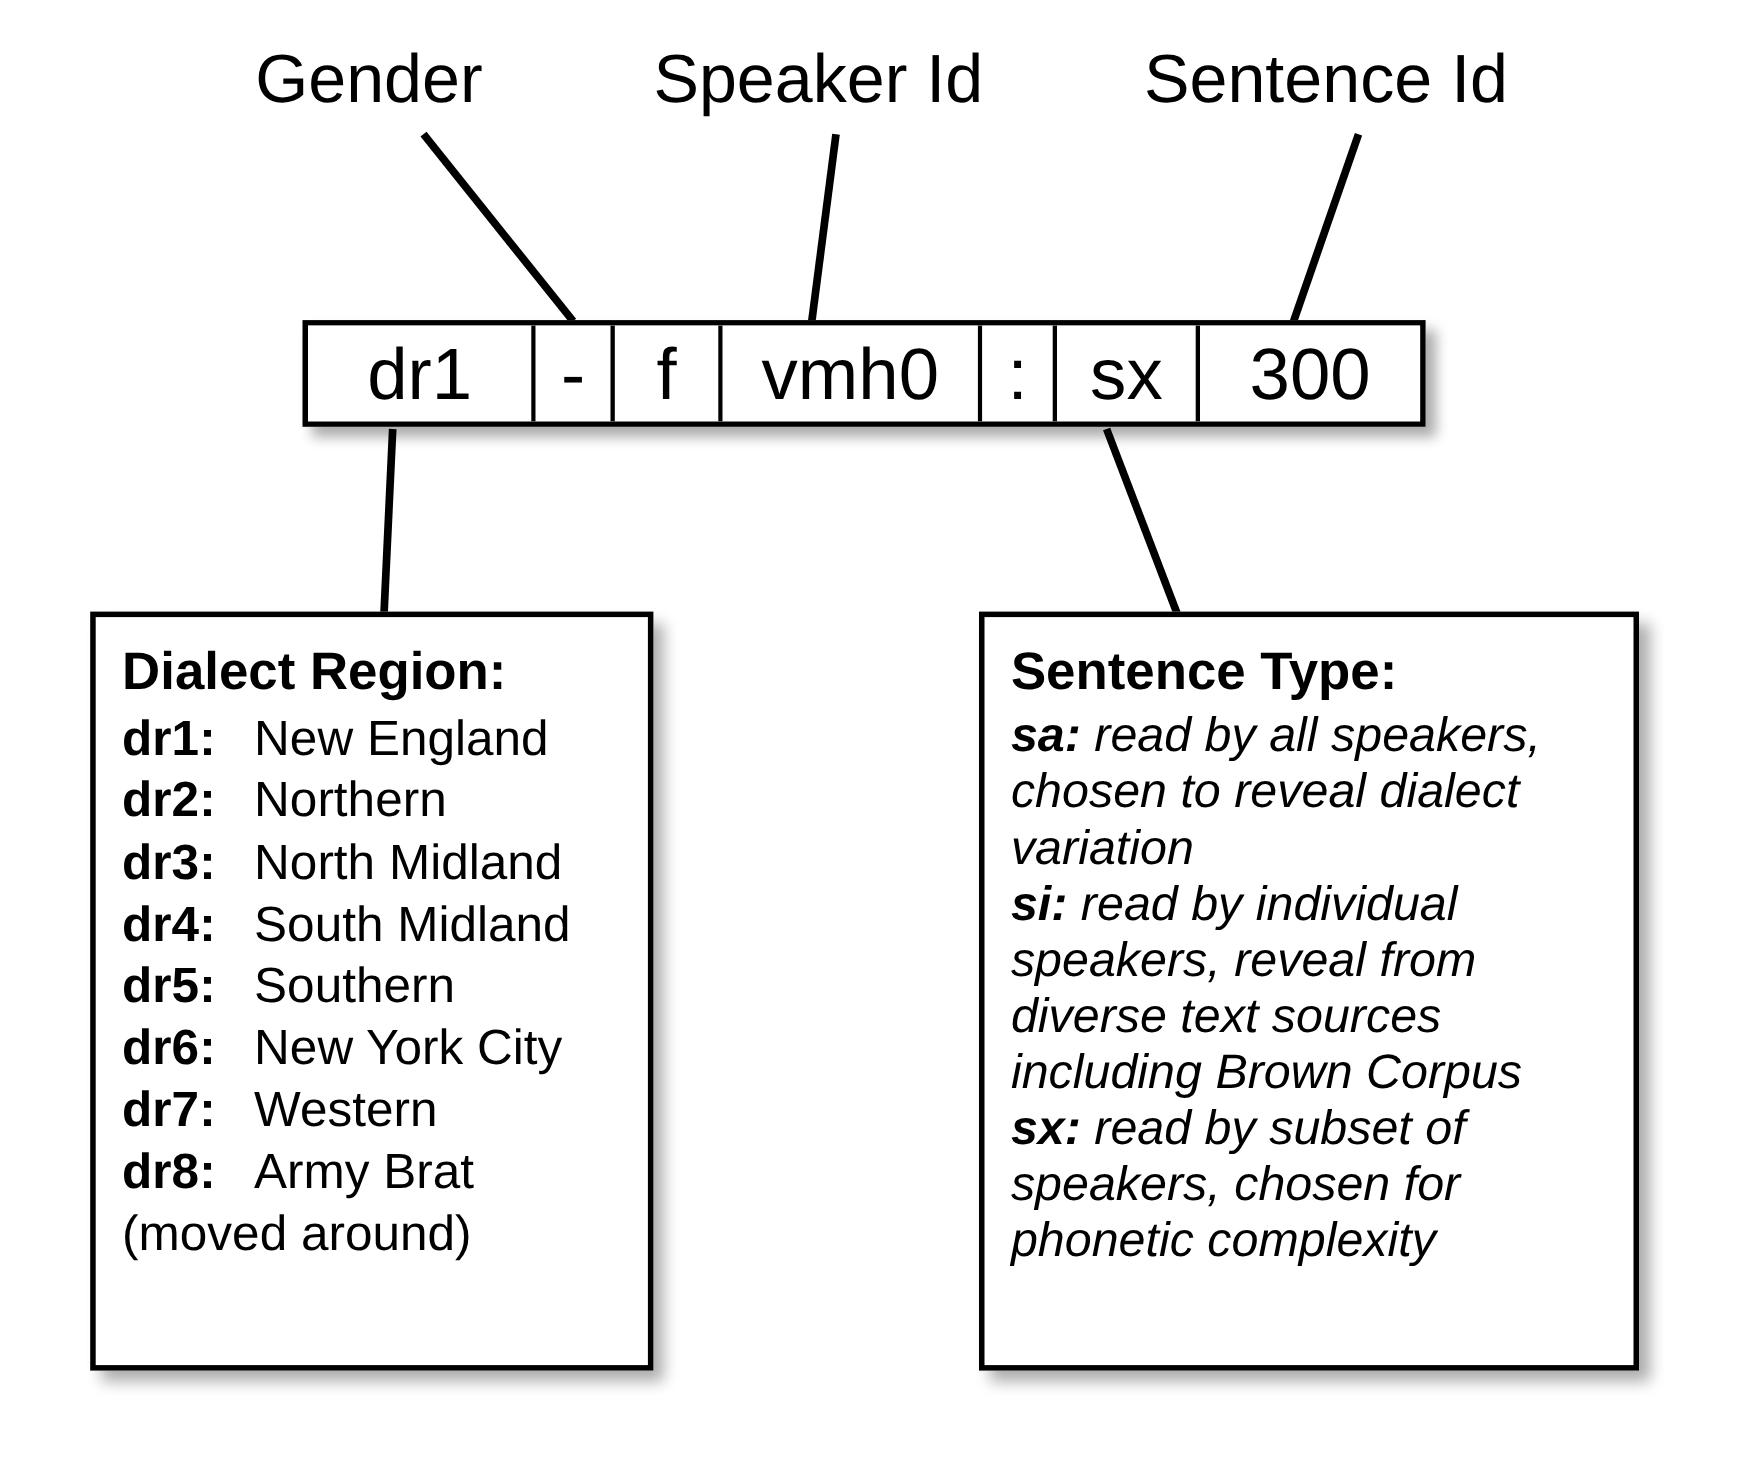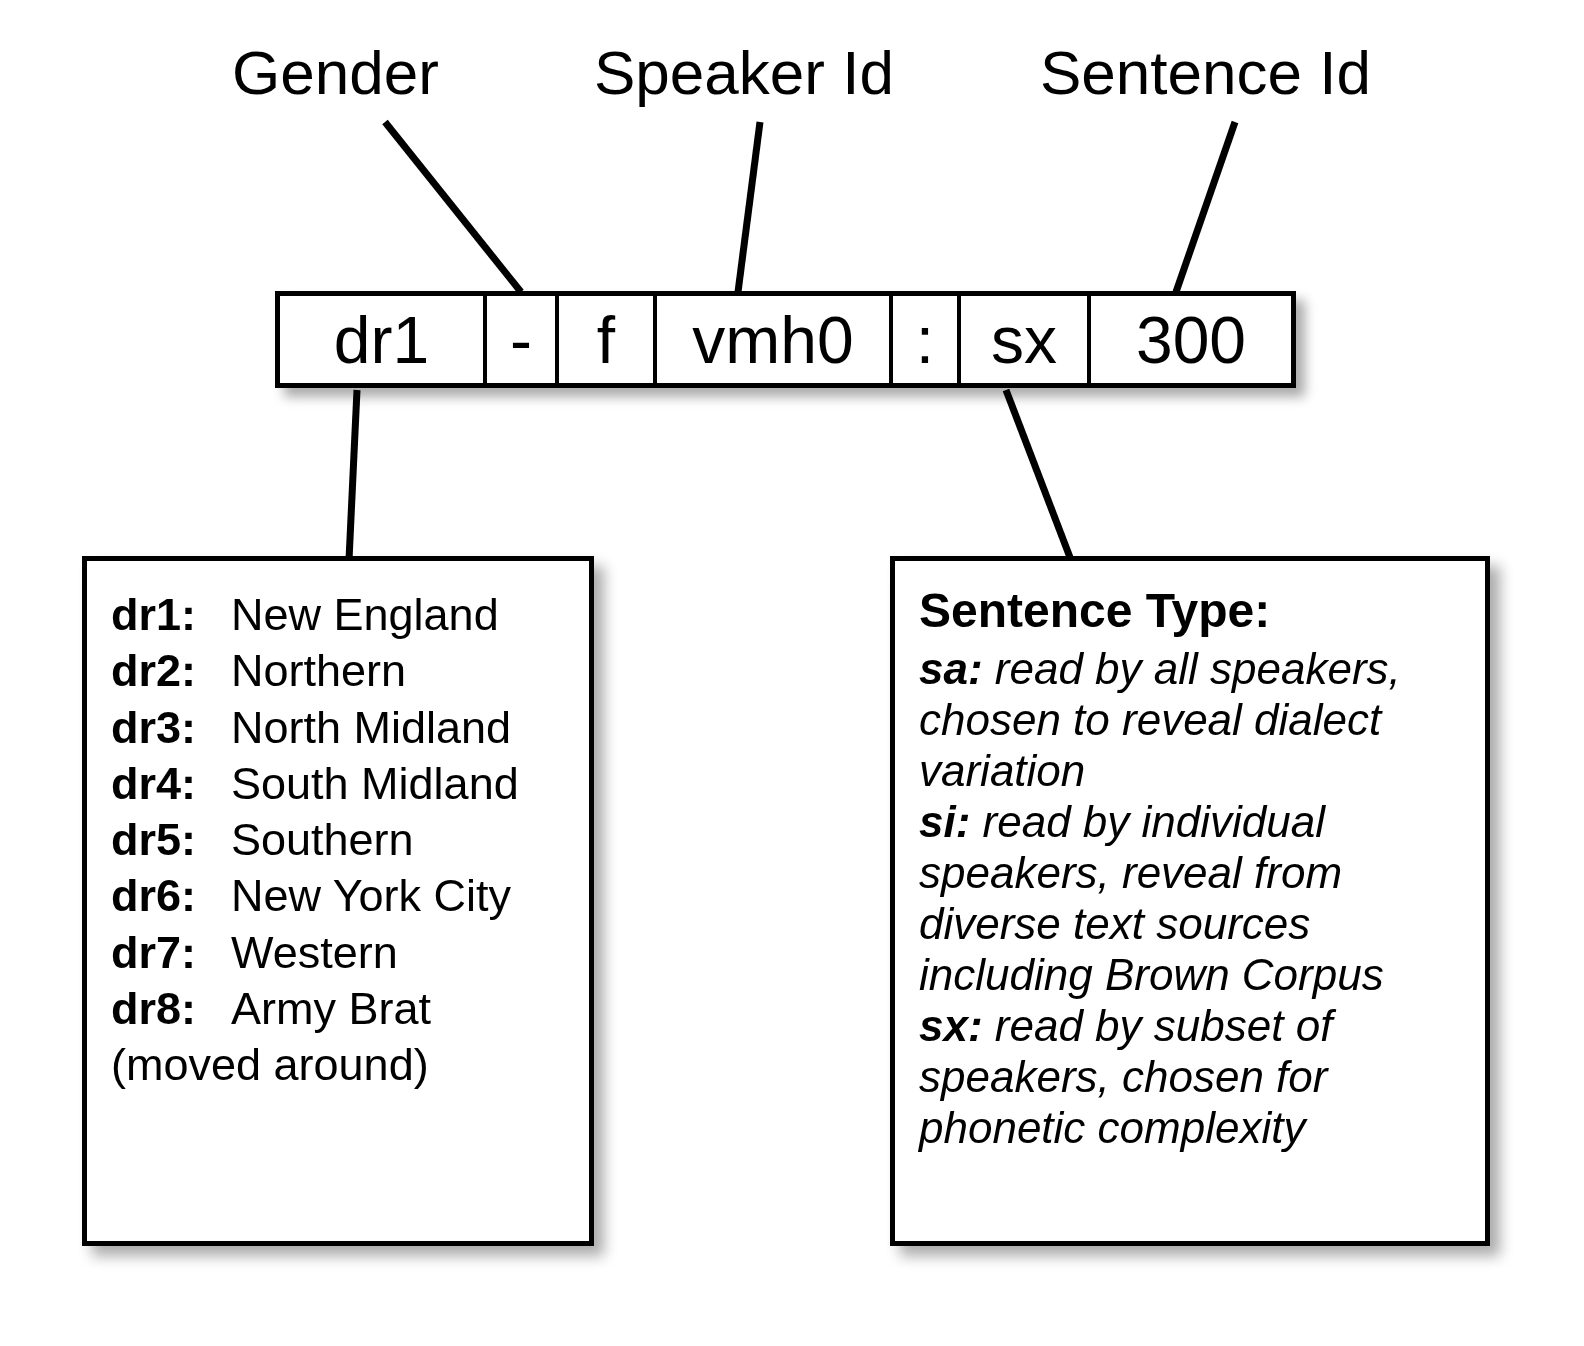--- a/index.html
+++ b/index.html
@@ -150,20 +150,21 @@
     <div class="token-cell w-dr1">dr1</div>
     <div class="token-cell w-dash">-</div>
     <div class="token-cell w-f">f</div>
     <div class="token-cell w-spk">vmh0</div>
     <div class="token-cell w-colon">:</div>
     <div class="token-cell w-type">sx</div>
     <div class="token-cell w-num">300</div>
   </div>
 
   <div class="info-box" id="box-dialect">
+    <div class="box-title">Dialect Region:</div>
     <ul class="dialect-list">
       <li class="dialect-row">
         <span class="code">dr1:</span><span>New England</span>
       </li>
       <li class="dialect-row">
         <span class="code">dr2:</span><span>Northern</span>
       </li>
       <li class="dialect-row">
         <span class="code">dr3:</span><span>North Midland</span>
       </li>

